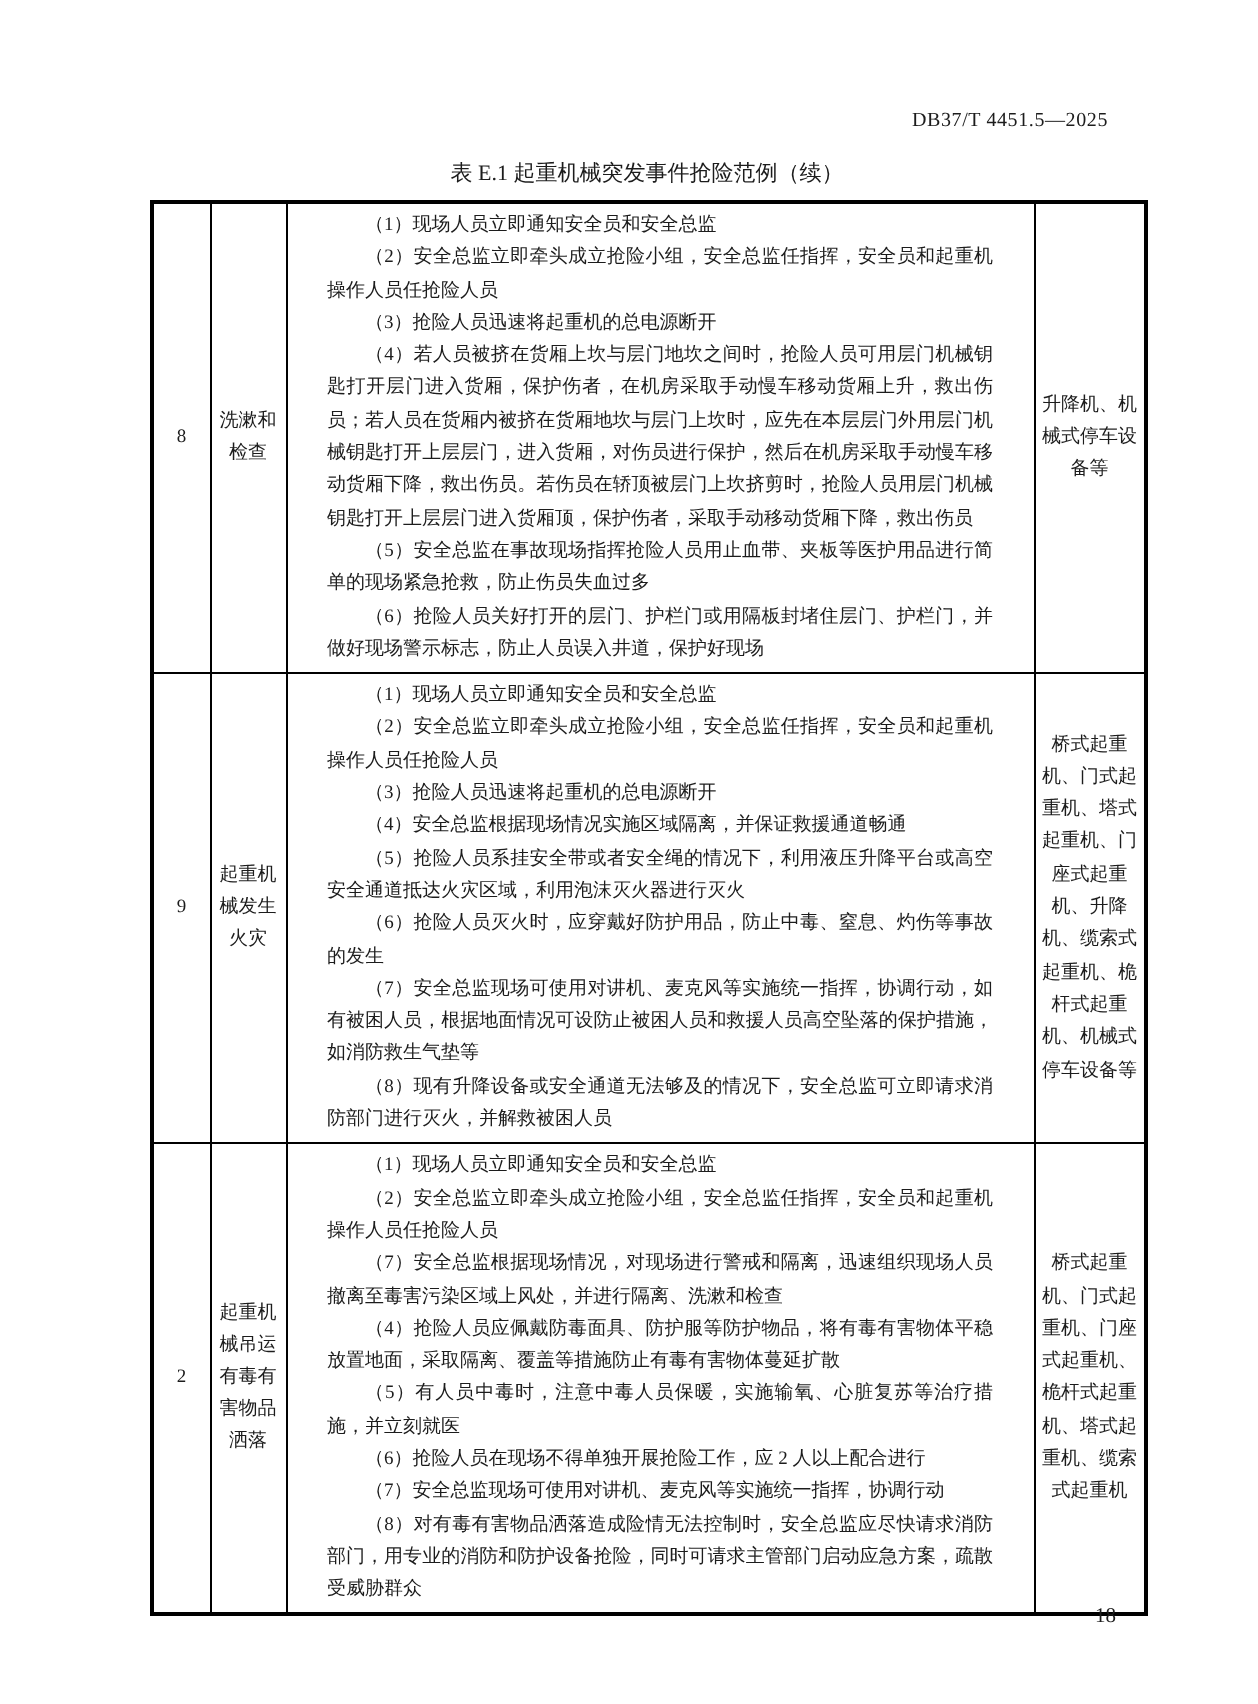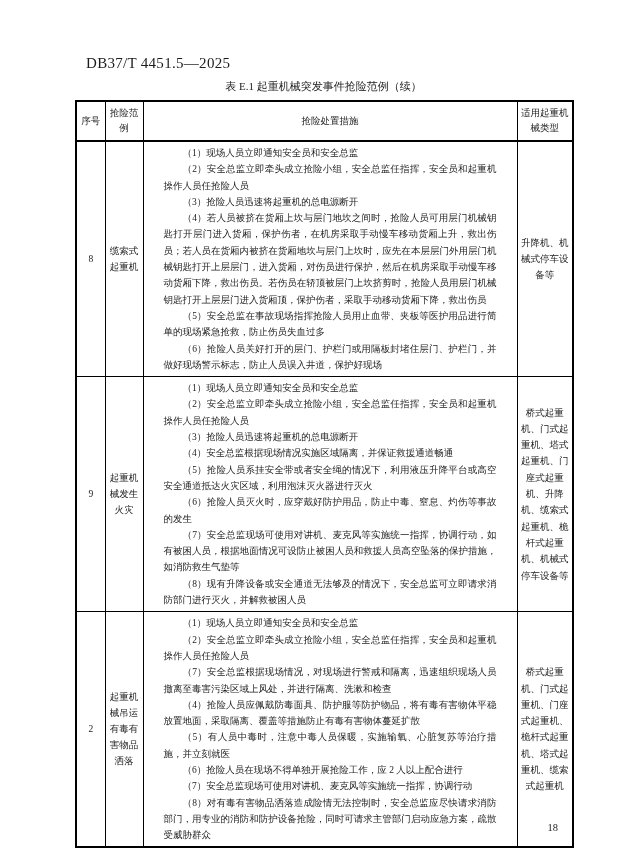--- a/index.html
+++ b/index.html
@@ -7,24 +7,24 @@
   body {
     background: #ffffff;
     color: #1c1c1c;
     font-family: "Liberation Serif", "DejaVu Serif", serif;
     position: relative;
     overflow: hidden;
   }
   .doc-code {
     position: absolute;
     top: 55px;
-    left: 86px;
+    left: 67px;
     width: 487px;
-    text-align: left;
-    font-size: 15px;
+    text-align: right;
+    font-size: 10px;
     letter-spacing: 0.3px;
   }
   .table-title {
     position: absolute;
     top: 79px;
     left: 75px;
     width: 497px;
     text-align: center;
     font-weight: normal;
     font-size: 11px;
@@ -63,47 +63,40 @@
   tr.r8  > td { height: 228px; }
   tr.r9  > td { height: 201px; }
   tr.r10 > td { height: 216px; }
   .page-number {
     position: absolute;
     top: 803px;
     left: 75px;
     width: 483px;
     text-align: right;
     font-size: 10.5px;
-    margin-top: 19px;
   }
 </style>
 </head>
 <body>
 
 <div class="doc-code">DB37/T 4451.5—2025</div>
 
 <div class="table-title">表 E.1 起重机械突发事件抢险范例（续）</div>
 
 <table class="main">
   <colgroup>
     <col style="width:29px">
     <col style="width:38px">
     <col style="width:374px">
     <col style="width:56px">
   </colgroup>
   <tbody>
-      <tr class="head">
-    <th>序号</th>
-    <th>抢险范例</th>
-    <th>抢险处置措施</th>
-    <th>适用起重机械类型</th>
-  </tr>
   <tr class="r8">
     <td class="c-no">8</td>
-    <td class="c-scope">缆索式起重机</td>
+    <td class="c-scope">洗漱和检查</td>
     <td class="c-measures">
           <p>（1）现场人员立即通知安全员和安全总监</p>
           <p>（2）安全总监立即牵头成立抢险小组，安全总监任指挥，安全员和起重机操作人员任抢险人员</p>
           <p>（3）抢险人员迅速将起重机的总电源断开</p>
           <p>（4）若人员被挤在货厢上坎与层门地坎之间时，抢险人员可用层门机械钥匙打开层门进入货厢，保护伤者，在机房采取手动慢车移动货厢上升，救出伤员；若人员在货厢内被挤在货厢地坎与层门上坎时，应先在本层层门外用层门机械钥匙打开上层层门，进入货厢，对伤员进行保护，然后在机房采取手动慢车移动货厢下降，救出伤员。若伤员在轿顶被层门上坎挤剪时，抢险人员用层门机械钥匙打开上层层门进入货厢顶，保护伤者，采取手动移动货厢下降，救出伤员</p>
           <p>（5）安全总监在事故现场指挥抢险人员用止血带、夹板等医护用品进行简单的现场紧急抢救，防止伤员失血过多</p>
           <p>（6）抢险人员关好打开的层门、护栏门或用隔板封堵住层门、护栏门，并做好现场警示标志，防止人员误入井道，保护好现场</p>
         </td>
     <td class="c-types">升降机、机械式停车设备等</td>
   </tr>

